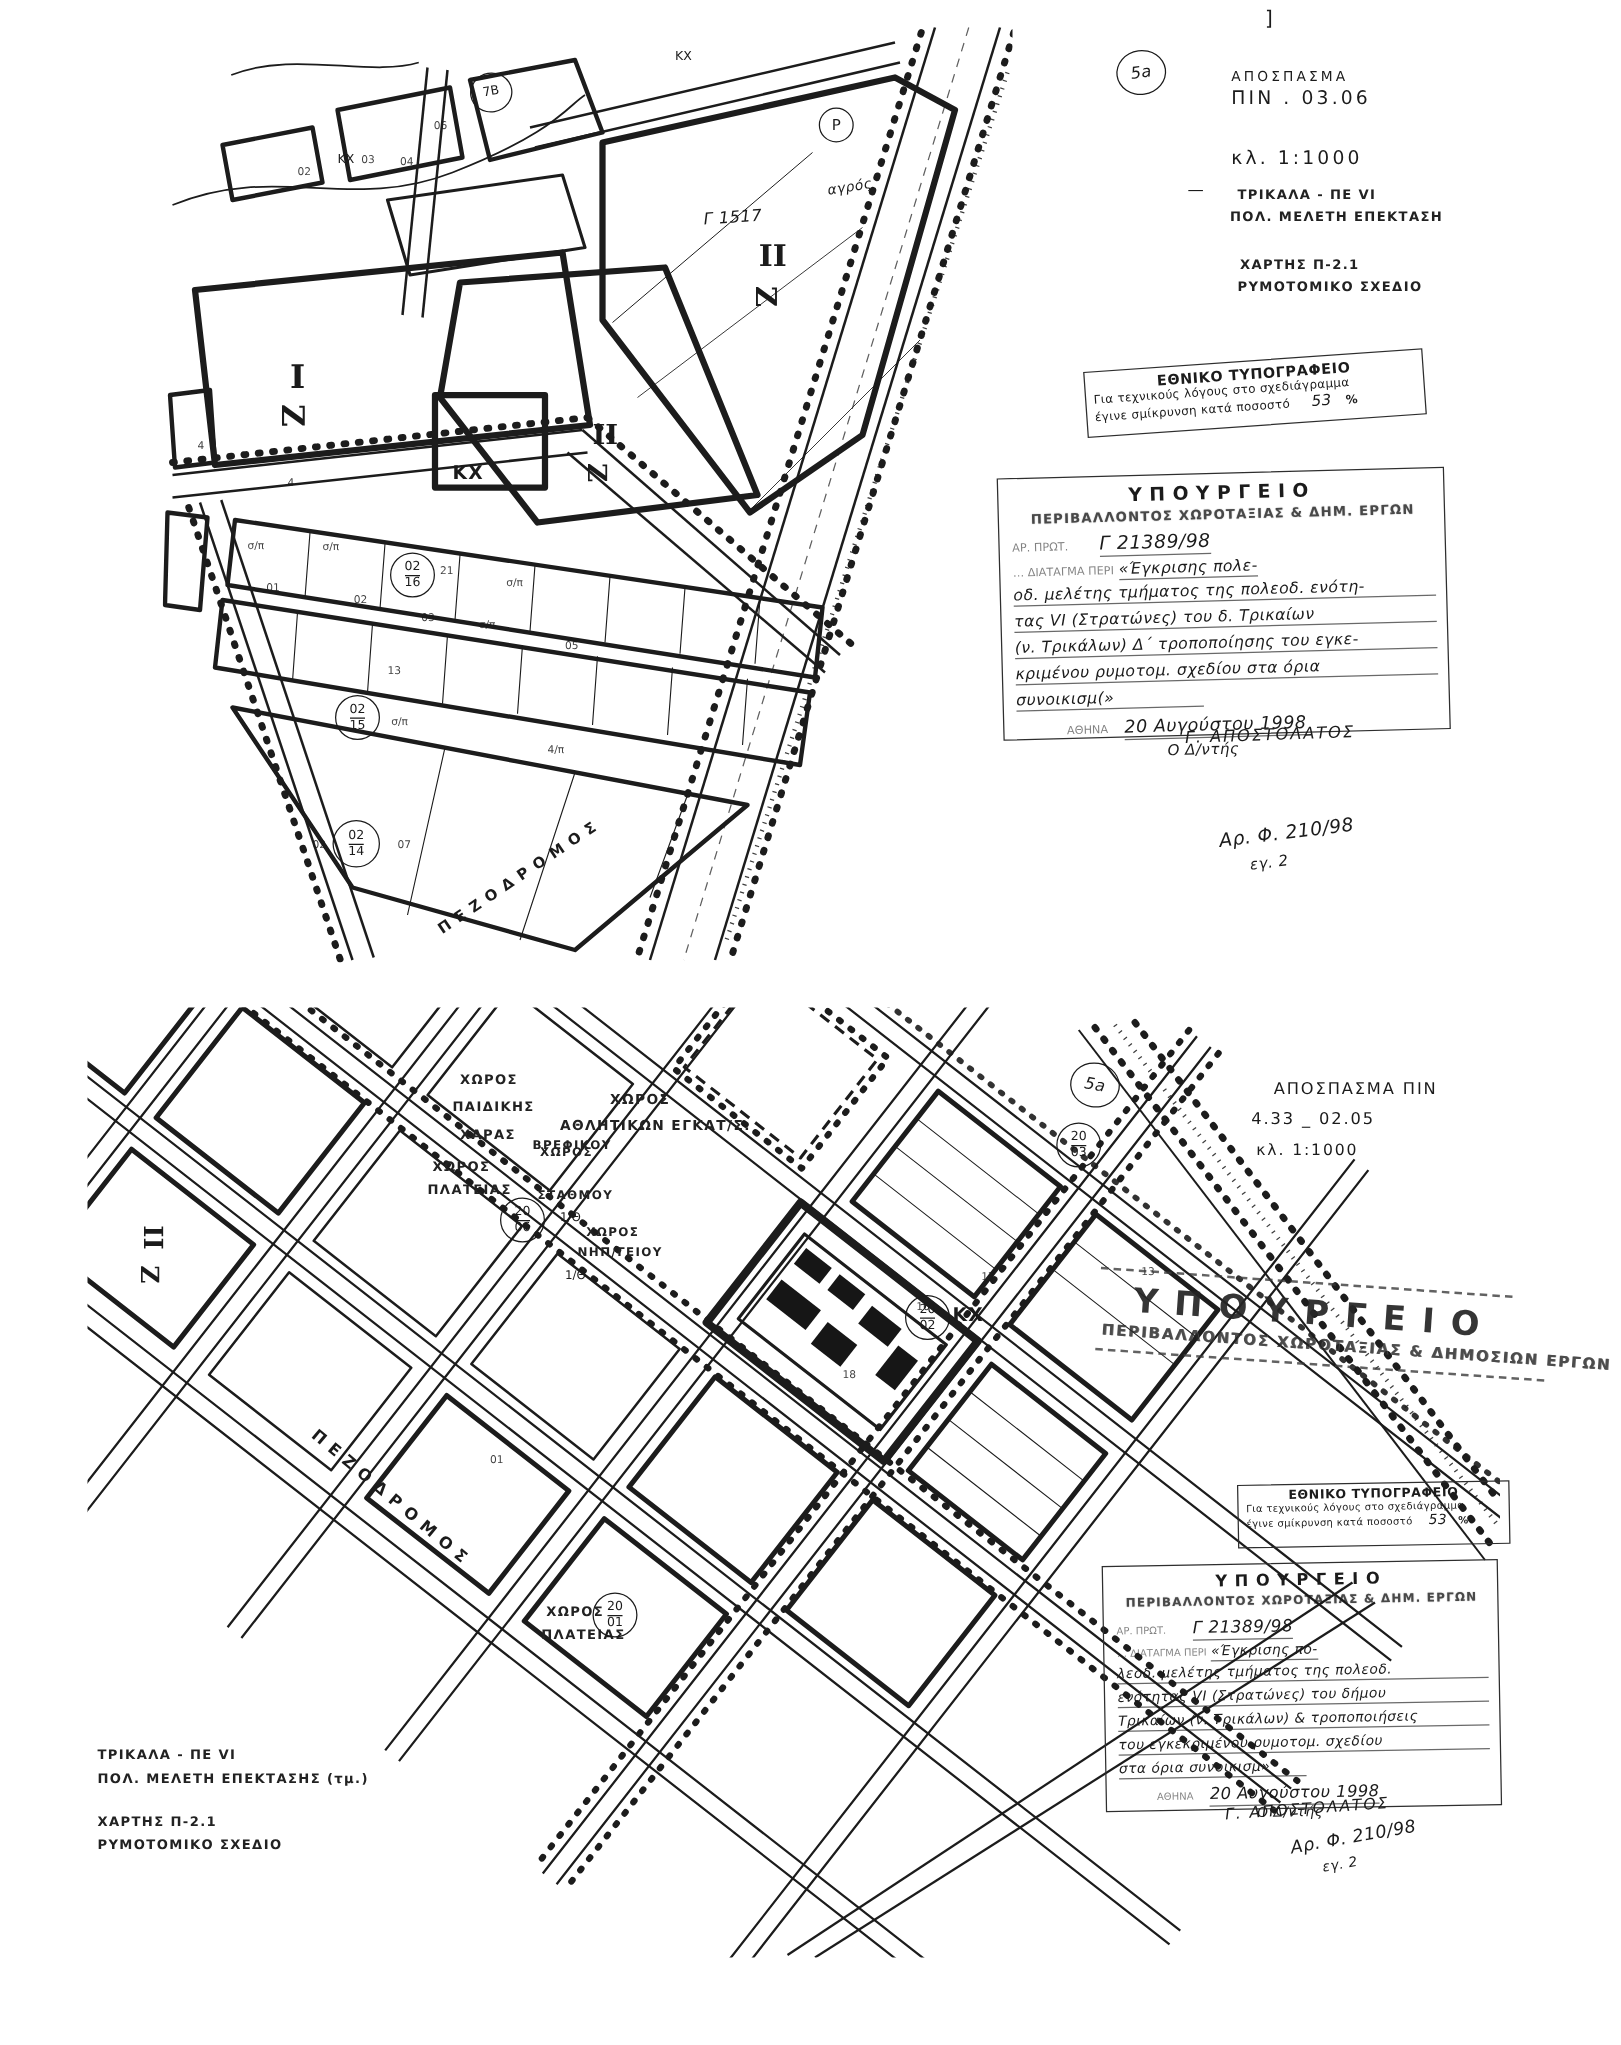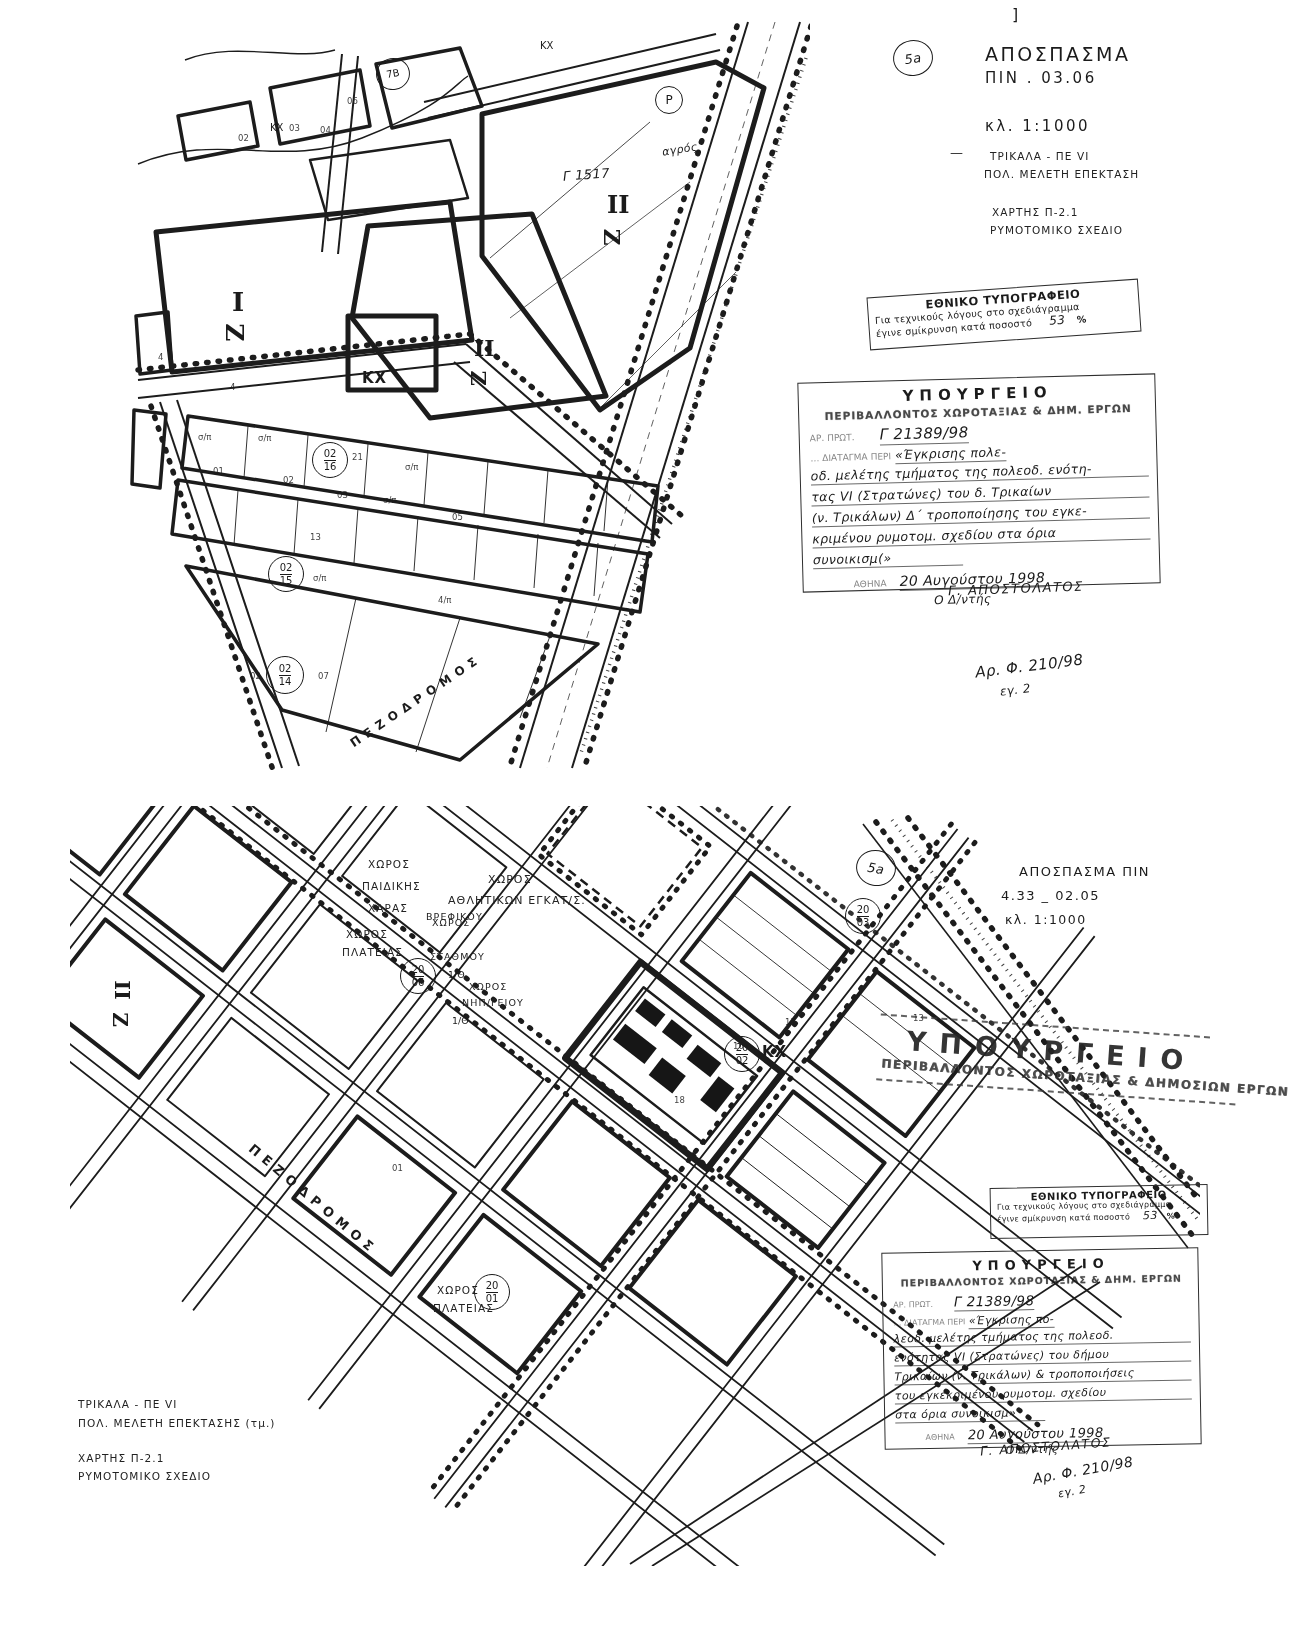--- a/index.html
+++ b/index.html
@@ -1,21 +1,21 @@
 <!DOCTYPE html>
 <html><head>
 <meta charset="utf-8">
 <style>
   html,body{margin:0;padding:0;background:#e8e8e8;}
   #page{position:relative;width:1297px;height:1636px;background:#ffffff;overflow:hidden;
         font-family:"DejaVu Sans",sans-serif;color:#1b1b1b;}
   .t{position:absolute;white-space:nowrap;color:#1b1b1b;line-height:1.15;}
   .hl{letter-spacing:2.5px;font-weight:500;}                 
   .hand{font-style:italic;letter-spacing:.4px;}              
-  .lg{font-size:10.5px;letter-spacing:1.1px;font-weight:400;color:#222;text-align:right;}
+  .lg{font-size:10.5px;letter-spacing:1.1px;font-weight:700;color:#222;text-align:right;}
   .faint{opacity:.55;}
   .u{border-bottom:1px solid rgba(25,25,25,.65);padding-bottom:1px;}
   .rot90{transform:rotate(90deg);}
   .zl{font-family:"DejaVu Serif",serif;font-weight:700;}
   .street{letter-spacing:6px;font-weight:600;}
   .circ{position:absolute;border:1.6px solid #1b1b1b;border-radius:50%;
         display:flex;flex-direction:column;align-items:center;justify-content:center;
         font-size:10px;line-height:1;text-align:center;background:transparent;}
   .circ .cb{border-top:1.1px solid #1b1b1b;padding-top:1px;margin-top:1px;}
   .stampbox{position:absolute;border:1.6px solid #2e2e2e;background:transparent;}
@@ -134,21 +134,21 @@
       <path d="M582,760 L1030,476" stroke-width="1.8"></path>
     </g>
   </svg>
 
   <div class="t" style="left:1012px;top:6px;font-size:16px">]</div>
 
   <div>
     <div class="circ hand" style="left:893px;top:40px;width:38px;height:34px;font-size:13px;transform:rotate(-8deg)">
       <span>5a</span>
     </div>
-    <div class="t hl" style="left:985px;top:44px;font-size:19px">ΑΠΟΣΠΑΣΜΑ</div>
+    <div class="t hl" style="left:985px;top:56px;font-size:11px">ΑΠΟΣΠΑΣΜΑ</div>
     <div class="t hl" style="left:985px;top:70px;font-size:15px">ΠΙΝ . 03.06</div>
     <div class="t hl" style="left:985px;top:118px;font-size:15px">κλ. 1:1000</div>
 
     <div class="t" style="left:950px;top:146px;font-size:13px">—</div>
     <div class="t lg" style="left:990px;top:150px">ΤΡΙΚΑΛΑ - ΠΕ VI</div>
     <div class="t lg" style="left:984px;top:168px">ΠΟΛ. ΜΕΛΕΤΗ ΕΠΕΚΤΑΣΗ</div>
     <div class="t lg" style="left:992px;top:206px">ΧΑΡΤΗΣ  Π-2.1</div>
     <div class="t lg" style="left:990px;top:224px">ΡΥΜΟΤΟΜΙΚΟ  ΣΧΕΔΙΟ</div>
 
     <div class="t zl" style="left:232px;top:288px;font-size:26px">Ι</div>

